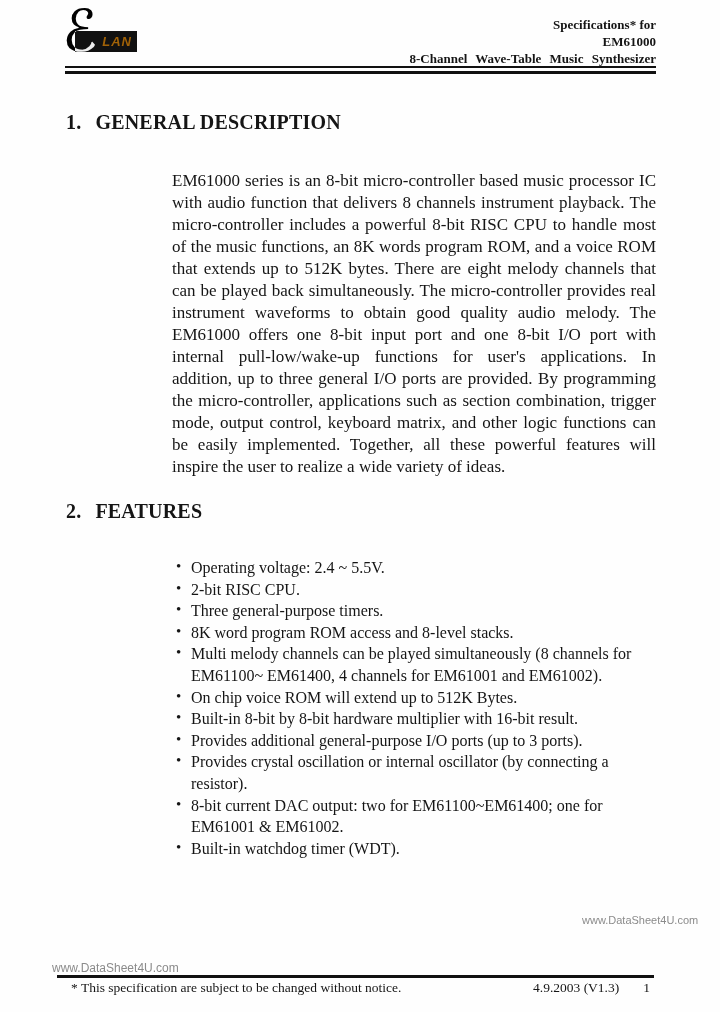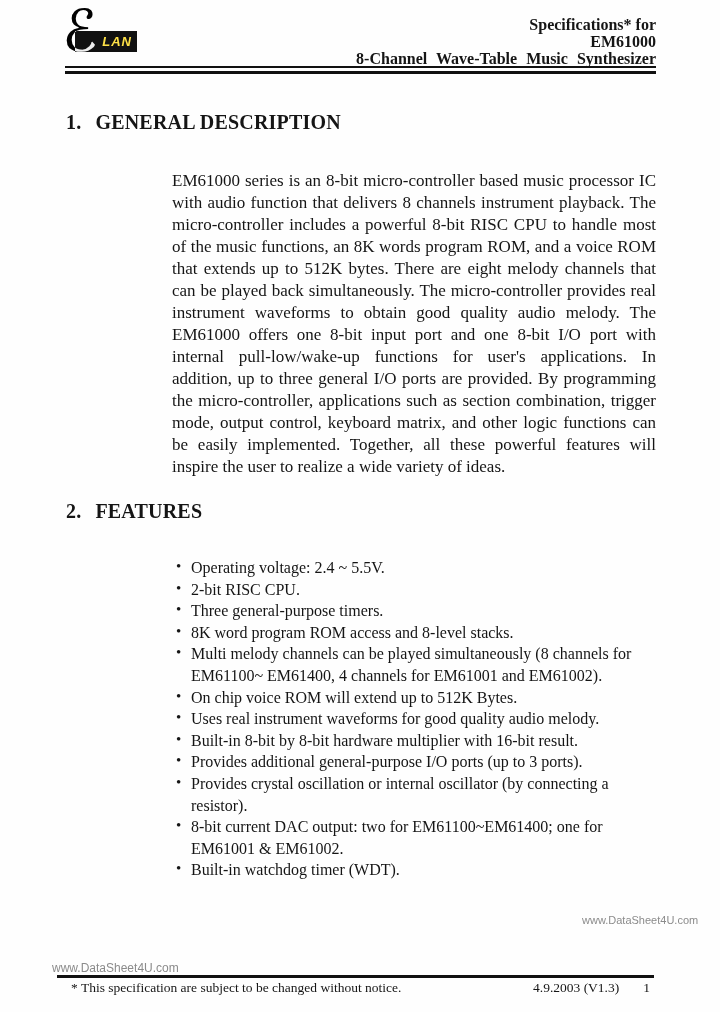--- a/index.html
+++ b/index.html
@@ -14,34 +14,34 @@
   }
   
   .header{position:absolute;top:8px;left:60px;right:64px;display:flex;justify-content:space-between;}
   .logo{position:relative;width:110px;height:66px;}
   .logo-box{
     position:absolute;left:15px;top:23px;width:62px;height:21px;
     background:#111;display:flex;align-items:center;justify-content:flex-end;
     padding-right:5px;box-sizing:border-box;
   }
   .logo-box span{
-    color:#fde047;font-style:italic;font-weight:bold;
+    color:#a16207;font-style:italic;font-weight:bold;
     font-size:13px;letter-spacing:1px;
     font-family:"Liberation Sans","DejaVu Sans",sans-serif;
   }
   .logo-script{
     position:absolute;left:2px;top:-6px;
     font-size:58px;line-height:1;font-style:italic;
     color:#fff;mix-blend-mode:difference;
     font-family:"DejaVu Serif","DejaVu Sans",serif;
     z-index:2;
   }
   .header-titles{
     text-align:right;font-weight:bold;
-    font-size:16px;line-height:17px;
+    font-size:13px;line-height:17px;
     padding-top:8px;
   }
   .header-titles .line3{word-spacing:5px;}
   
   .double-rule{
     position:absolute;top:66px;left:65px;width:591px;height:3px;
     border-top:2px solid #111;border-bottom:3px solid #111;
   }
   
   .section-heading{
@@ -119,21 +119,20 @@
     <span class="sec-num">2.</span><span>FEATURES</span>
   </div>
 
   <ul class="features-list">
     <li>Operating voltage: 2.4 ~ 5.5V.</li>
     <li>2-bit RISC CPU.</li>
     <li>Three general-purpose timers.</li>
     <li>8K word program ROM access and 8-level stacks.</li>
     <li>Multi melody channels can be played simultaneously (8 channels for EM61100~ EM61400, 4 channels for EM61001 and EM61002).</li>
     <li>On chip voice ROM will extend up to 512K Bytes.</li>
-    <li>Uses real instrument waveforms for good quality audio melody.</li>
     <li>Built-in 8-bit by 8-bit hardware multiplier with 16-bit result.</li>
     <li>Provides additional general-purpose I/O ports (up to 3 ports).</li>
     <li>Provides crystal oscillation or internal oscillator (by connecting a resistor).</li>
     <li>8-bit current DAC output: two for EM61100~EM61400; one for EM61001 &amp; EM61002.</li>
     <li>Built-in watchdog timer (WDT).</li>
   </ul>
 
   <div class="watermark" id="watermark-right">www.DataSheet4U.com</div>
   <div class="watermark" id="watermark-left">www.DataSheet4U.com</div>
 

